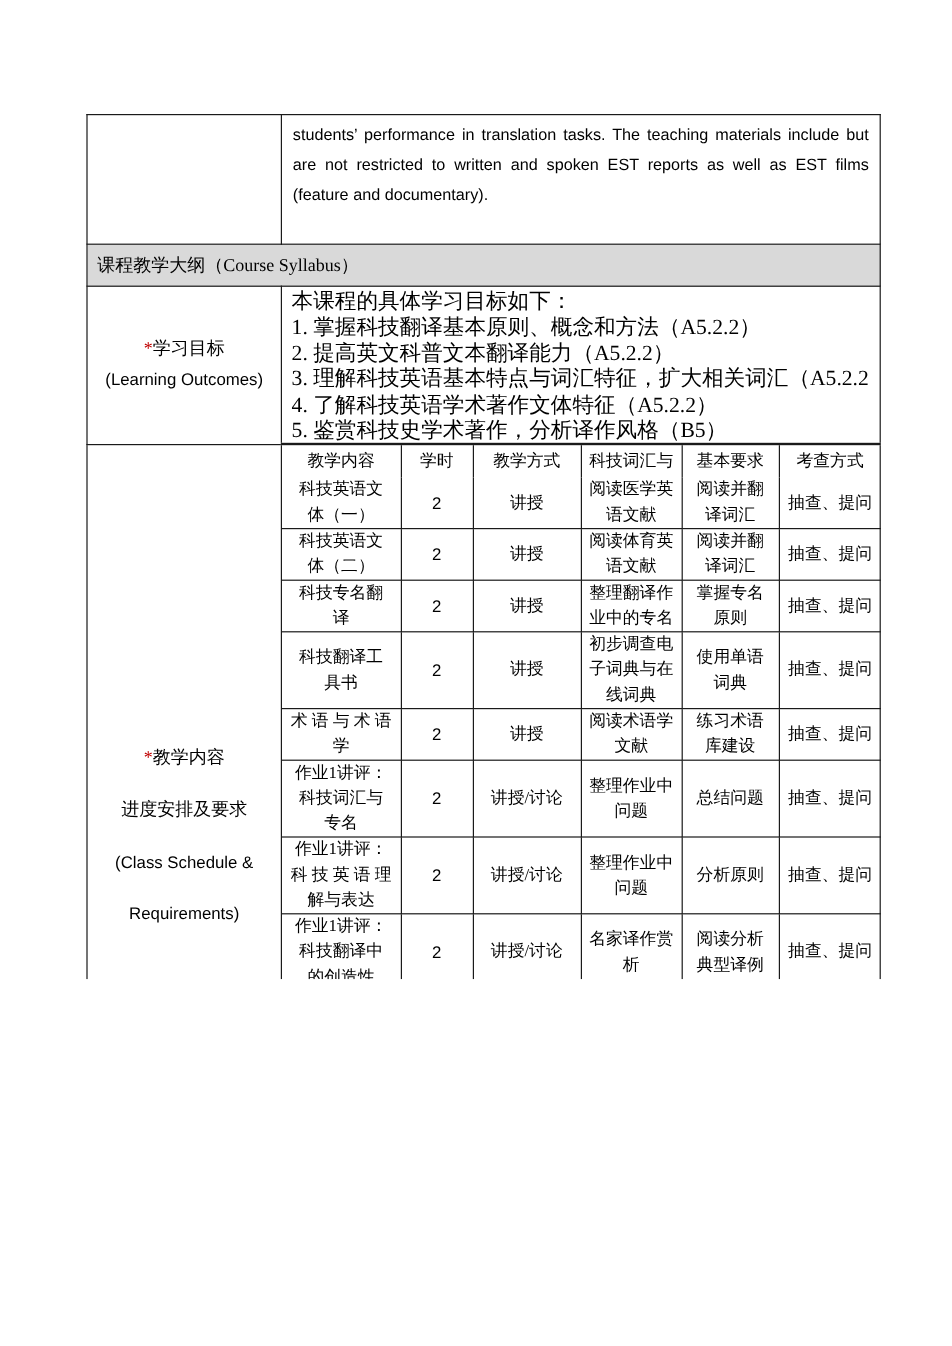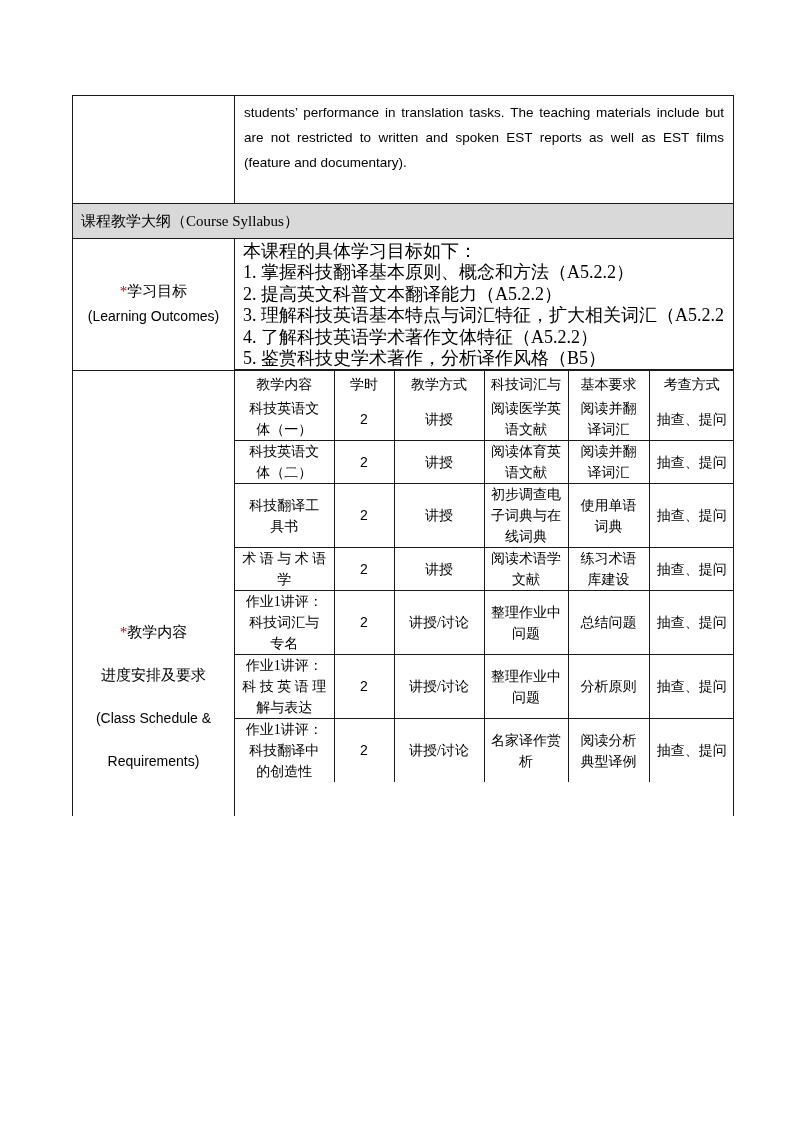--- a/index.html
+++ b/index.html
@@ -158,20 +158,31 @@
                 <td>科技英语文
 体（二）</td>
                 <td class="hours-cell">2</td>
                 <td>讲授</td>
                 <td>阅读体育英
 语文献</td>
                 <td>阅读并翻
 译词汇</td>
                 <td>抽查、提问</td>
               </tr>
+              <tr style="height:42px">
+                <td>科技专名翻
+译</td>
+                <td class="hours-cell">2</td>
+                <td>讲授</td>
+                <td>整理翻译作
+业中的专名</td>
+                <td>掌握专名
+原则</td>
+                <td>抽查、提问</td>
+              </tr>
               <tr style="height:63px">
                 <td>科技翻译工
 具书</td>
                 <td class="hours-cell">2</td>
                 <td>讲授</td>
                 <td>初步调查电
 子词典与在
 线词典</td>
                 <td>使用单语
 词典</td>

